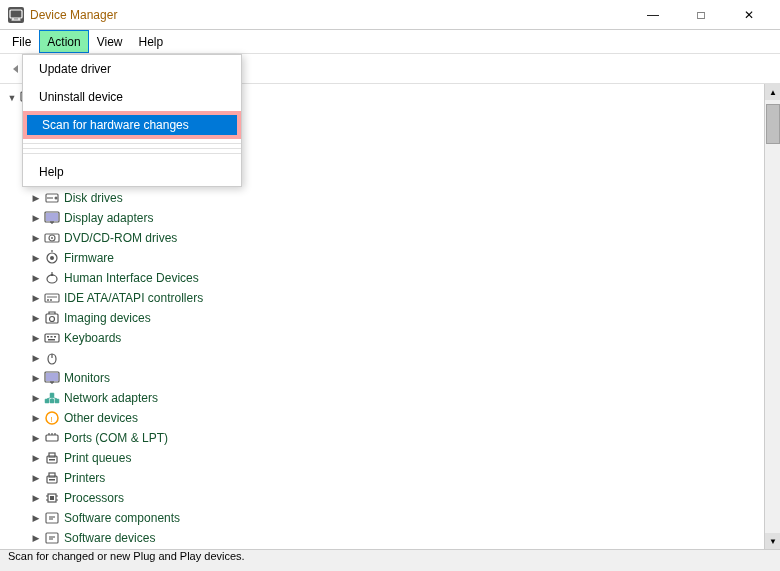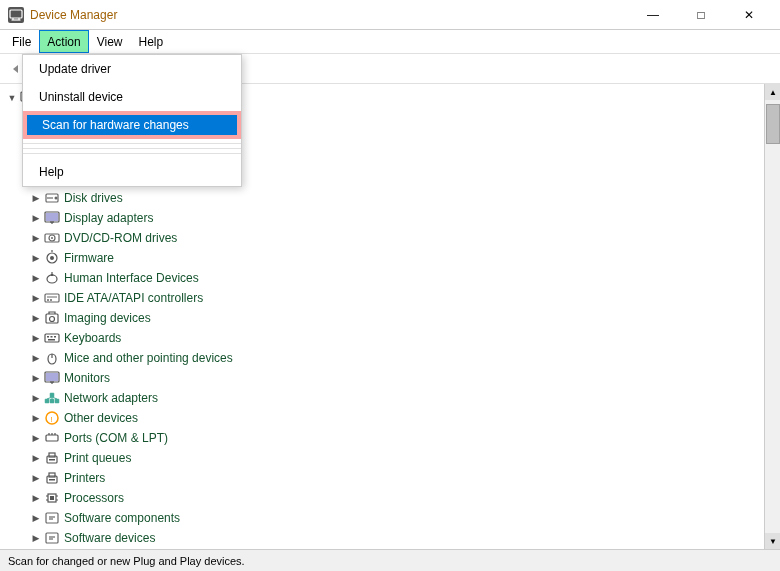--- a/index.html
+++ b/index.html
@@ -188,21 +188,21 @@
       left: 1px;
       border: 1px solid #a0a0a0;
     }
 
     
     .status-bar {
       height: 22px;
       background: #f0f0f0;
       border-top: 1px solid #ccc;
       display: flex;
-      align-items: center;
+      align-items: flex-start;
       padding: 0 8px;
       font-size: 11px;
       color: #000;
     }
 
     
     .dropdown-overlay {
       position: absolute;
       top: 54px;
       left: 22px;
@@ -452,21 +452,20 @@
         <span class="tree-label">Keyboards</span>
       </div>
       <div class="tree-item" style="padding-left: 28px;">
         <span class="tree-chevron">▶</span>
         <span class="tree-icon">
           <svg width="16" height="16" viewBox="0 0 16 16">
             <ellipse cx="8" cy="9" rx="4" ry="5" fill="none" stroke="#555" stroke-width="1.2"></ellipse>
             <line x1="8" y1="4" x2="8" y2="8" stroke="#555" stroke-width="1.2"></line>
           </svg>
         </span>
-        <span class="tree-label">Mice and other pointing devices</span>
       </div>
       <div class="tree-item" style="padding-left: 28px;">
         <span class="tree-chevron">▶</span>
         <span class="tree-icon">
           <svg width="16" height="16" viewBox="0 0 16 16">
             <rect x="1" y="2" width="14" height="10" rx="1" fill="none" stroke="#555" stroke-width="1.2"></rect>
             <rect x="2" y="3" width="12" height="8" fill="#aad"></rect>
             <line x1="6" y1="12" x2="10" y2="12" stroke="#555" stroke-width="1.2"></line>
             <line x1="8" y1="12" x2="8" y2="14" stroke="#555" stroke-width="1.2"></line>
           </svg>

